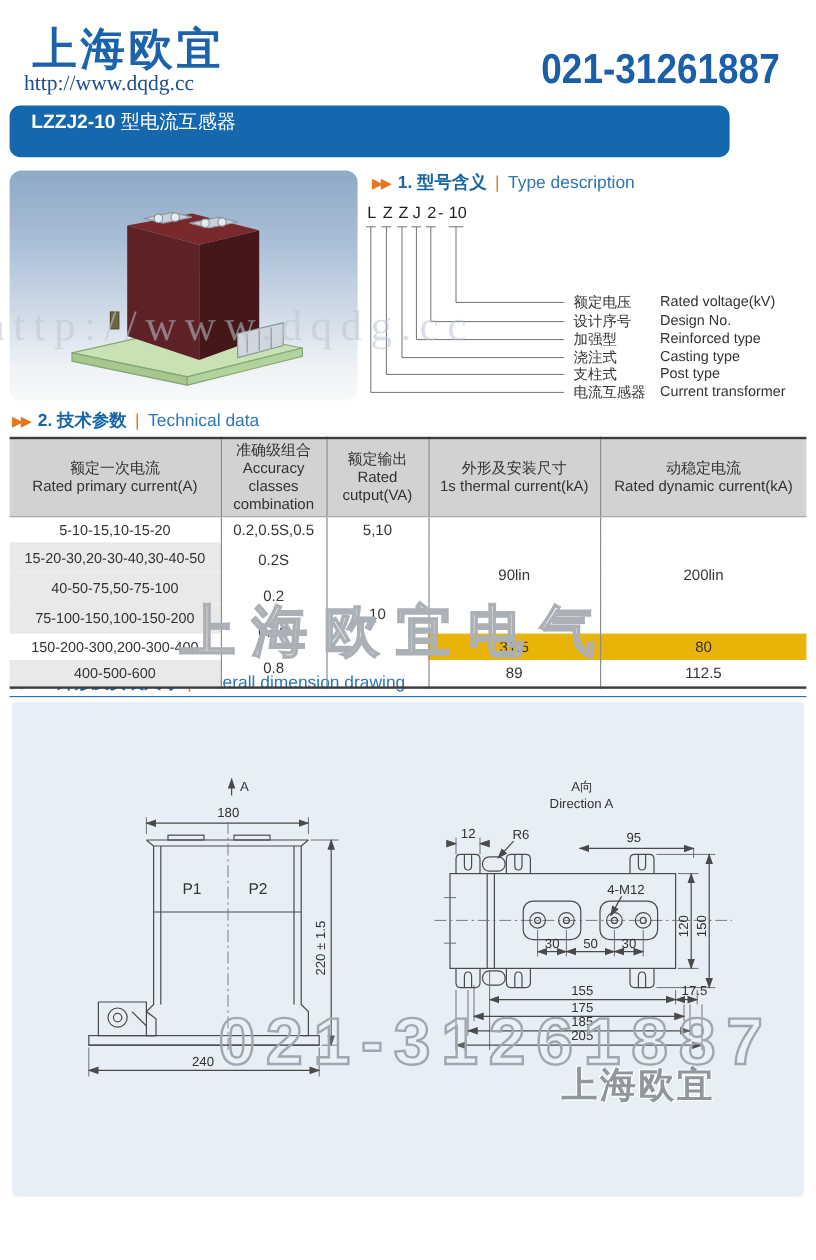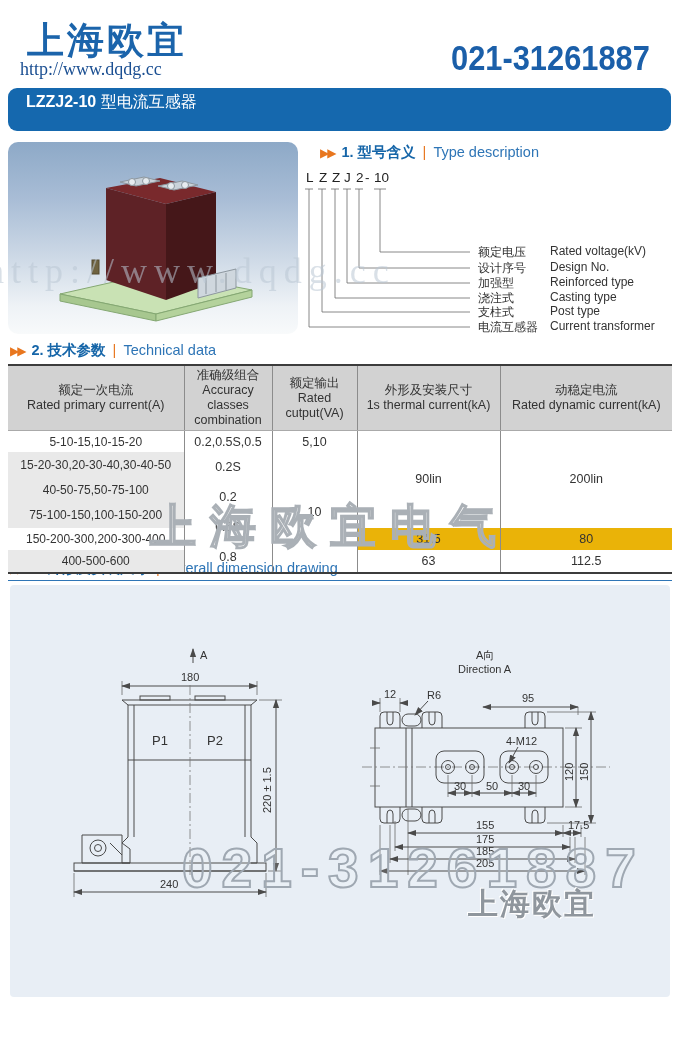--- a/index.html
+++ b/index.html
@@ -8,21 +8,21 @@
 
   
   .logo-zh{position:absolute;left:27px;top:16px;font-size:37px;font-weight:bold;
            color:#1b64ab;letter-spacing:3px;}
   .logo-url{position:absolute;left:20px;top:59px;font-size:18px;color:#1b4f92;
             font-family:"Liberation Serif",serif;}
   .phone{position:absolute;right:30px;top:38px;font-size:35px;font-weight:bold;color:#1b5fa9;
          transform:scaleX(.88);transform-origin:right;letter-spacing:0px;}
 
   
-  .title-bar{position:absolute;left:8px;top:88px;width:663px;height:43px;background:#1568ae;
+  .title-bar{position:absolute;left:8px;top:88px;width:600px;height:43px;background:#1568ae;
              border-radius:9px;color:#fff;padding:0;}
   .title-bar .l1{position:absolute;left:18px;top:4px;font-size:16px;}
   .title-bar .l1 b{font-weight:bold;}
   .title-bar .l2{position:absolute;left:18px;top:23px;font-size:14.5px;font-weight:normal;}
 
   
   .sec-head{position:absolute;font-size:14.5px;white-space:nowrap;}
   .sec-head .arr{color:#e8761e;font-size:12px;letter-spacing:-2px;margin-right:7px;}
   .sec-head .zh{color:#1565a8;font-weight:bold;}
   .sec-head .sep{color:#e8761e;margin:0 7px;font-weight:normal;}
@@ -109,21 +109,21 @@
 
       <polygon points="190,136 228,127 228,146 190,156" fill="#cfd7de" stroke="#8d979f" stroke-width="1"></polygon>
       <line x1="198" y1="136" x2="198" y2="152" stroke="#8d979f"></line>
       <line x1="208" y1="133" x2="208" y2="150" stroke="#8d979f"></line>
       <line x1="218" y1="131" x2="218" y2="148" stroke="#8d979f"></line>
 
       <rect x="84" y="118" width="7" height="14" fill="#6f6340" stroke="#544a2e"></rect>
     </svg>
   </div>
 
-  <div class="sec-head" style="left:320px;top:143px;">
+  <div class="sec-head" style="left:310px;top:143px;">
     <span class="arr">▶▶</span><span class="zh">1. 型号含义</span><span class="sep">|</span><span class="en">Type description</span>
   </div>
 
   <div class="diagram">
     <span class="code-char" style="left:6px;">L</span>
     <span class="code-char" style="left:19px;">Z</span>
     <span class="code-char" style="left:32px;">Z</span>
     <span class="code-char" style="left:44px;">J</span>
     <span class="code-char" style="left:56px;">2</span>
     <span class="code-char" style="left:65px;">-</span>
@@ -225,21 +225,21 @@
       <tr style="height:24px">
         <td class="c1 g">75-100-150,100-150-200</td>
       </tr>
       <tr>
         <td class="c1">150-200-300,200-300-400</td>
         <td class="g2">31.5</td>
         <td class="g2">80</td>
       </tr>
       <tr>
         <td class="c1 g">400-500-600</td>
-        <td>63</td>
+        <td>89</td>
         <td>112.5</td>
       </tr>
     </tbody>
       </table>
   </div>
 
   <div class="wm-table">上海欧宜电气</div>
 
   <div class="sec-head" style="left:10px;top:559px;">
     <span class="arr">▶▶</span><span class="zh">3. 外形及安装尺寸</span><span class="sep">|</span><span class="en">Overall dimension drawing</span>

